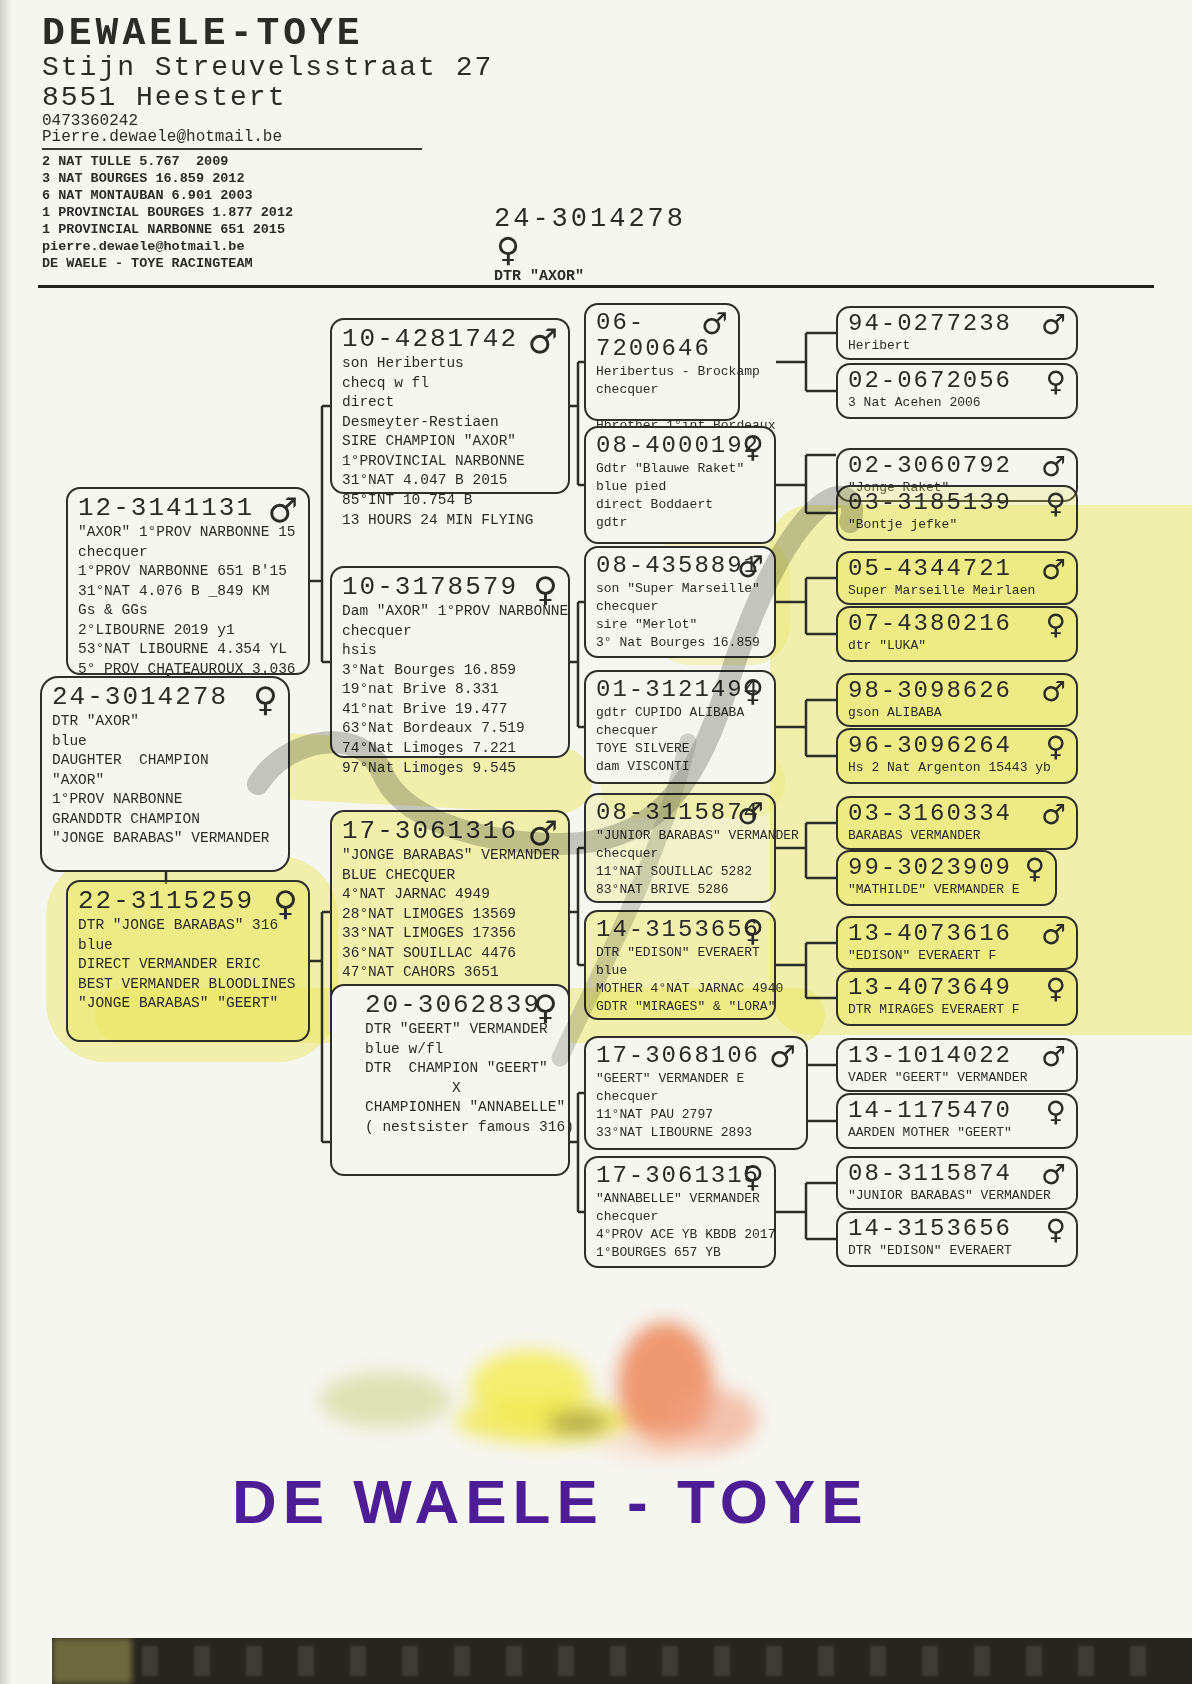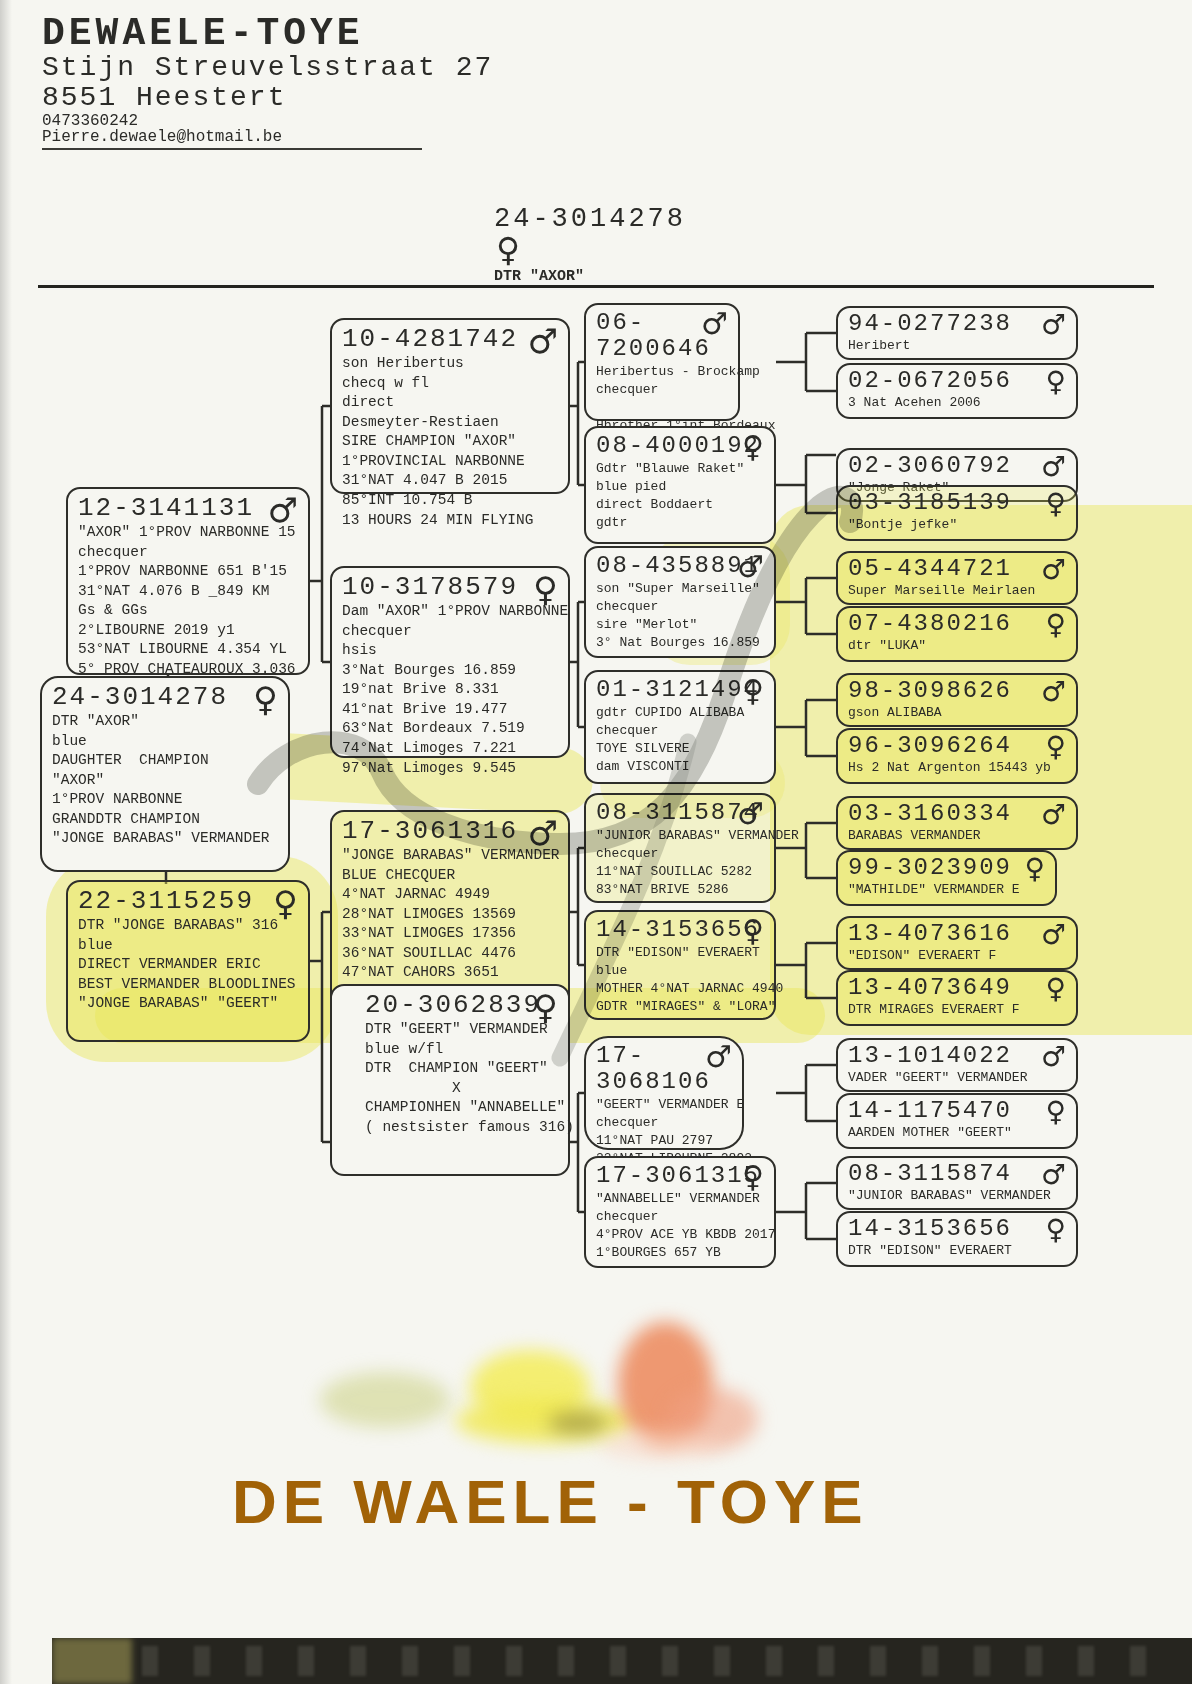--- a/index.html
+++ b/index.html
@@ -36,40 +36,47 @@
   .pbox.xs .ring{font-size:24px;}
   .pbox.xs .lines{font-size:13px;line-height:1.25;}
   .pbox.xs .sexg{font-size:28px;top:3px;}
   .pbox.hl{background:rgba(233,230,88,0.45);}
   .pbox.hl-light{background:rgba(233,230,88,0.25);}
   svg.layer{position:absolute;left:0;top:0;pointer-events:none;}
   svg.marker{mix-blend-mode:multiply;}
   
   .blob{position:absolute;border-radius:50%;filter:blur(9px);}
   .logo-text{position:absolute;left:232px;top:1466px;font-family:"Liberation Sans",sans-serif;
-        font-weight:bold;font-size:62px;letter-spacing:6px;color:#a16207;}
+        font-weight:bold;font-size:62px;letter-spacing:6px;color:#4c1d95;}
   .strip{position:absolute;left:52px;top:1638px;width:1140px;height:46px;background:#26251f;
         overflow:hidden;}
   .strip::before{content:"";position:absolute;left:0;top:0;width:80px;height:46px;
         background:#6d683e;filter:blur(3px);}
   .strip::after{content:"";position:absolute;left:90px;top:8px;width:1040px;height:30px;
         background:repeating-linear-gradient(90deg,rgba(205,205,190,0.14) 0 16px,rgba(0,0,0,0) 16px 52px);
         filter:blur(1.5px);}
 </style>
 </head>
 <body>
 
 <div class="page">
   <div class="edge-shadow"></div>
 
   <div class="h-name">DEWAELE-TOYE</div>
   <div class="h-street">Stijn Streuvelsstraat 27</div>
   <div class="h-city">8551 Heestert</div>
   <div class="h-phone">0473360242</div>
   <div class="h-email">Pierre.dewaele@hotmail.be</div>
+  <div class="ach">2 NAT TULLE 5.767  2009
+3 NAT BOURGES 16.859 2012
+6 NAT MONTAUBAN 6.901 2003
+1 PROVINCIAL BOURGES 1.877 2012
+1 PROVINCIAL NARBONNE 651 2015
+pierre.dewaele@hotmail.be
+DE WAELE - TOYE RACINGTEAM</div>
 
   <div class="subj-ring">24-3014278</div>
   <div class="subj-sex">♀</div>
   <div class="subj-label">DTR "AXOR"</div>
   <div class="divider"></div>
 
   <div class="yb" style="left:770px;top:505px;width:465px;height:530px;"></div>
   <div class="yb" style="left:46px;top:856px;width:292px;height:206px;border-radius:60px;"></div>
   <div class="yb" style="left:95px;top:988px;width:730px;height:55px;border-radius:28px;"></div>
   <div class="yb" style="left:238px;top:740px;width:355px;height:66px;border-radius:33px;transform:rotate(3deg);"></div>
@@ -207,21 +214,21 @@
 83°NAT BRIVE 5286</div>
   </div>
   <div class="pbox sm hl" style="left:584px;top:910px;width:192px;height:110px;">
     <div class="ring">14-3153656</div>
     <span class="sexg">♀</span>
     <div class="lines">DTR "EDISON" EVERAERT
 blue
 MOTHER 4°NAT JARNAC 4940
 GDTR "MIRAGES" &amp; "LORA"</div>
   </div>
-  <div class="pbox sm" style="left:584px;top:1036px;width:160px;height:114px;border-radius:24px;">
+  <div class="pbox sm" style="left:584px;top:1036px;width:224px;height:114px;">
     <div class="ring">17-3068106</div>
     <span class="sexg">♂</span>
     <div class="lines">"GEERT" VERMANDER E
 checquer
 11°NAT PAU 2797
 33°NAT LIBOURNE 2893</div>
   </div>
   <div class="pbox sm" style="left:584px;top:1156px;width:192px;height:112px;">
     <div class="ring">17-3061315</div>
     <span class="sexg">♀</span>

